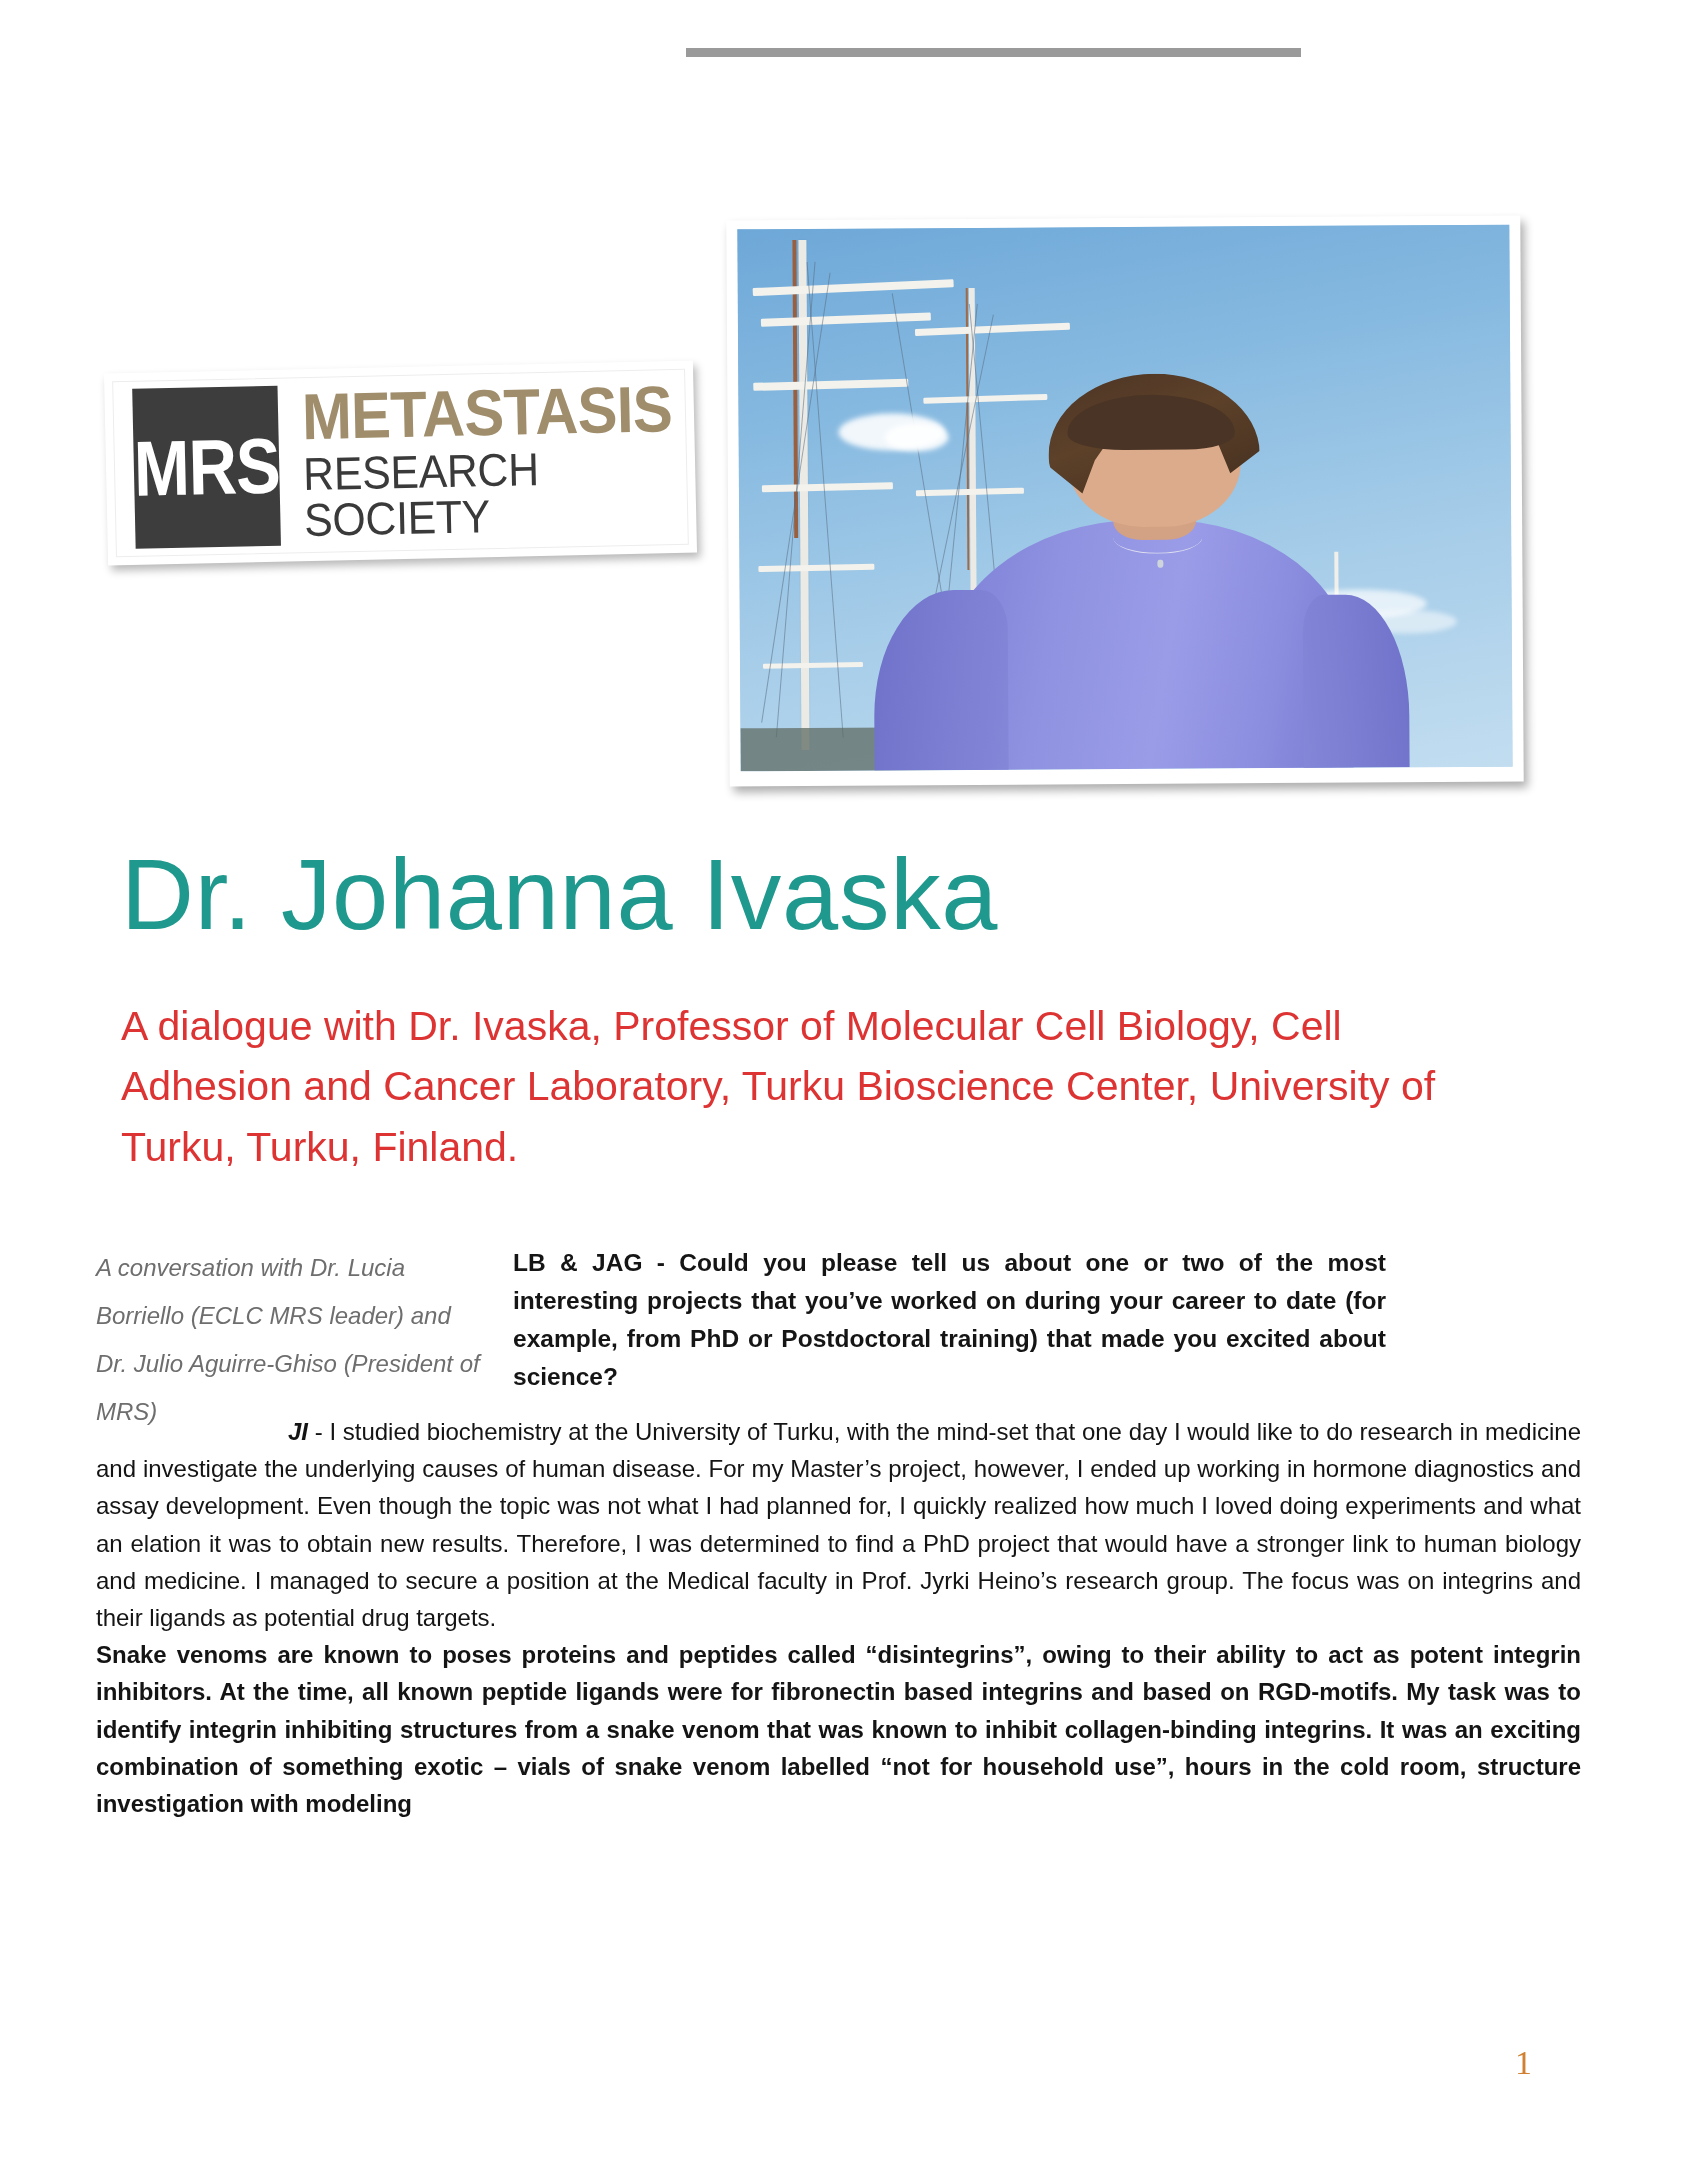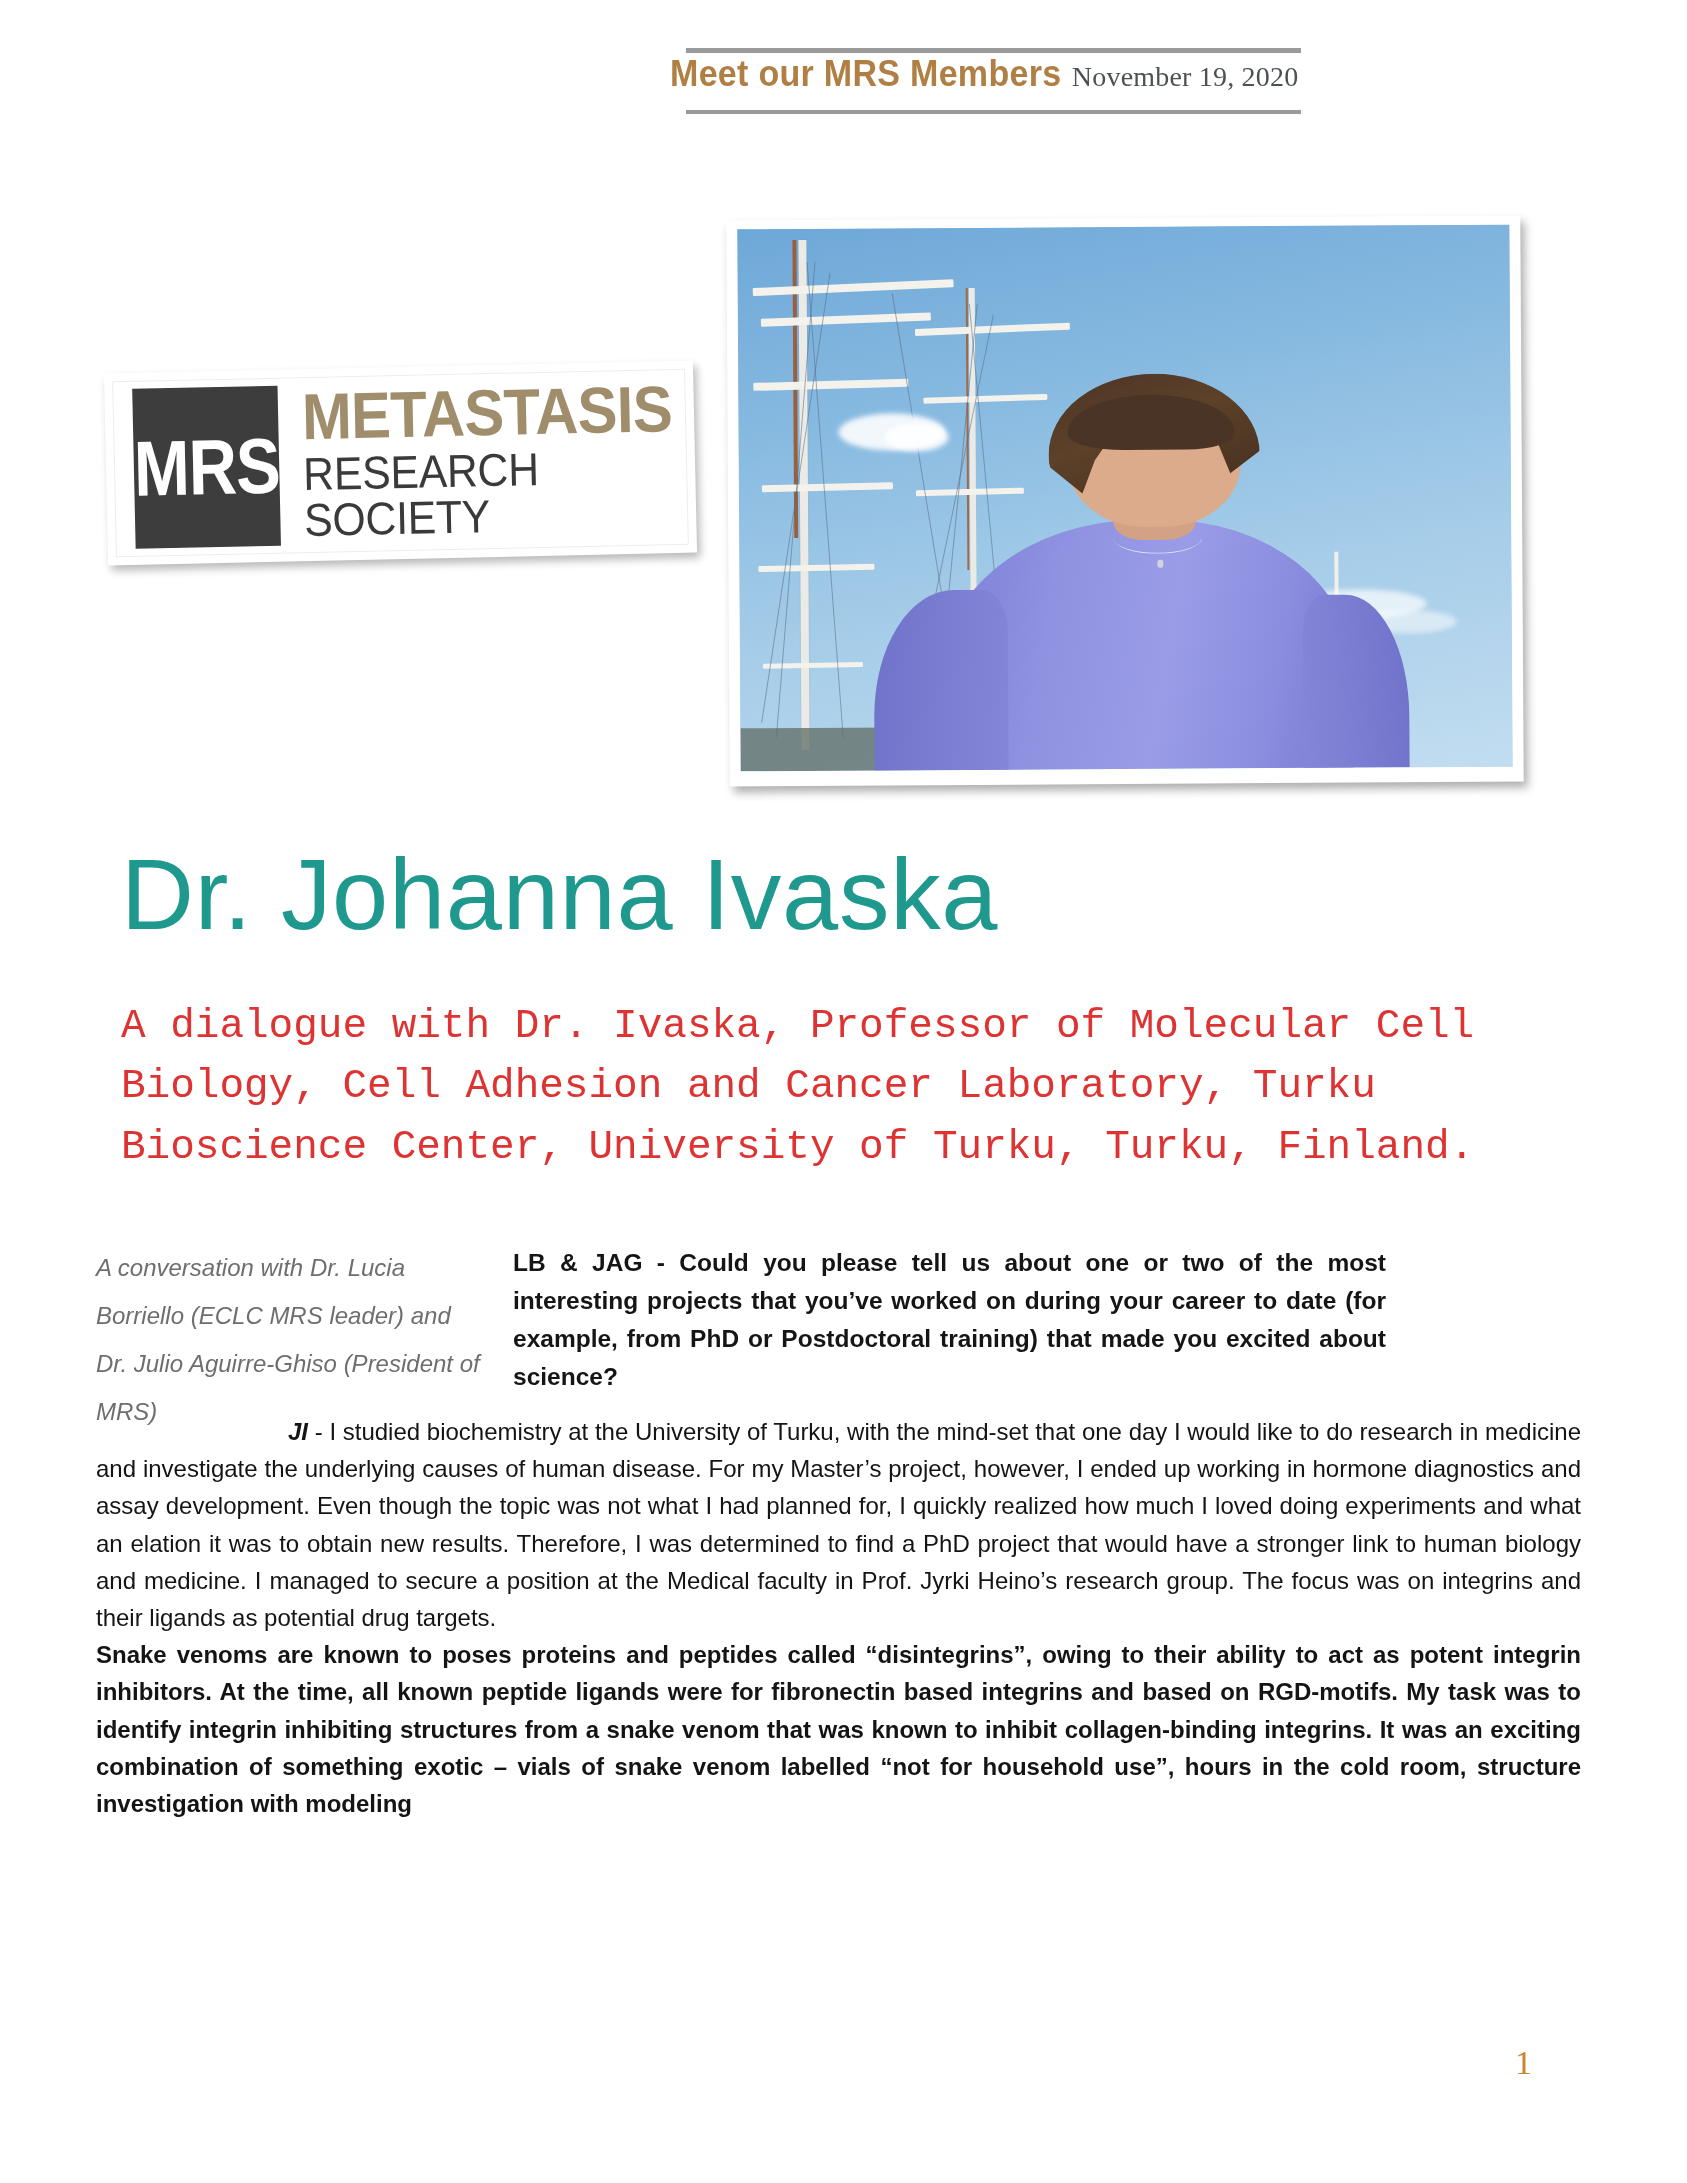--- a/index.html
+++ b/index.html
@@ -132,21 +132,21 @@
 
   
   .main-title {
     position:absolute; left:121px; top:844px; width:1456px;
     font-family:Liberation Sans, sans-serif;
     font-size:101px; color:#1f998e; line-height:1.0;
     letter-spacing:0.7px; white-space:nowrap;
   }
   .subtitle {
     position:absolute; left:121px; top:996px; width:1376px;
-    font-family:Liberation Mono, monospace;
+    font-family:Liberation Sans, sans-serif;
     font-size:41px; color:#dd3333; line-height:1.47;
   }
 
   
   .sidebar {
     position:absolute; left:96px; top:1244px; width:384px;
     font-size:24px; font-style:italic; color:#6e6e6e;
     line-height:2.0; font-family:"Liberation Sans", sans-serif;
   }
   .question {
@@ -174,24 +174,20 @@
     position:absolute; left:1515px; top:2044px;
     font-family:"Liberation Serif", serif;
     font-size:34px; color:#d08030;
   }
 </style>
 </head>
 <body>
 
 <div class="header">
   <div class="hdr-rule top"></div>
-  <div class="hdr-inner">
-    <span class="hdr-title">Meet our MRS Members</span>
-    <span class="hdr-date">November 19, 2020</span>
-  </div>
   <div class="hdr-rule bottom"></div>
 </div>
 
 <div class="photo-wrap">
   <div class="photo">
     <div class="sky-grad"></div>
 
     <div class="mast m1b"></div>
     <div class="mast m1"></div>
     <div class="mast m2b"></div>

